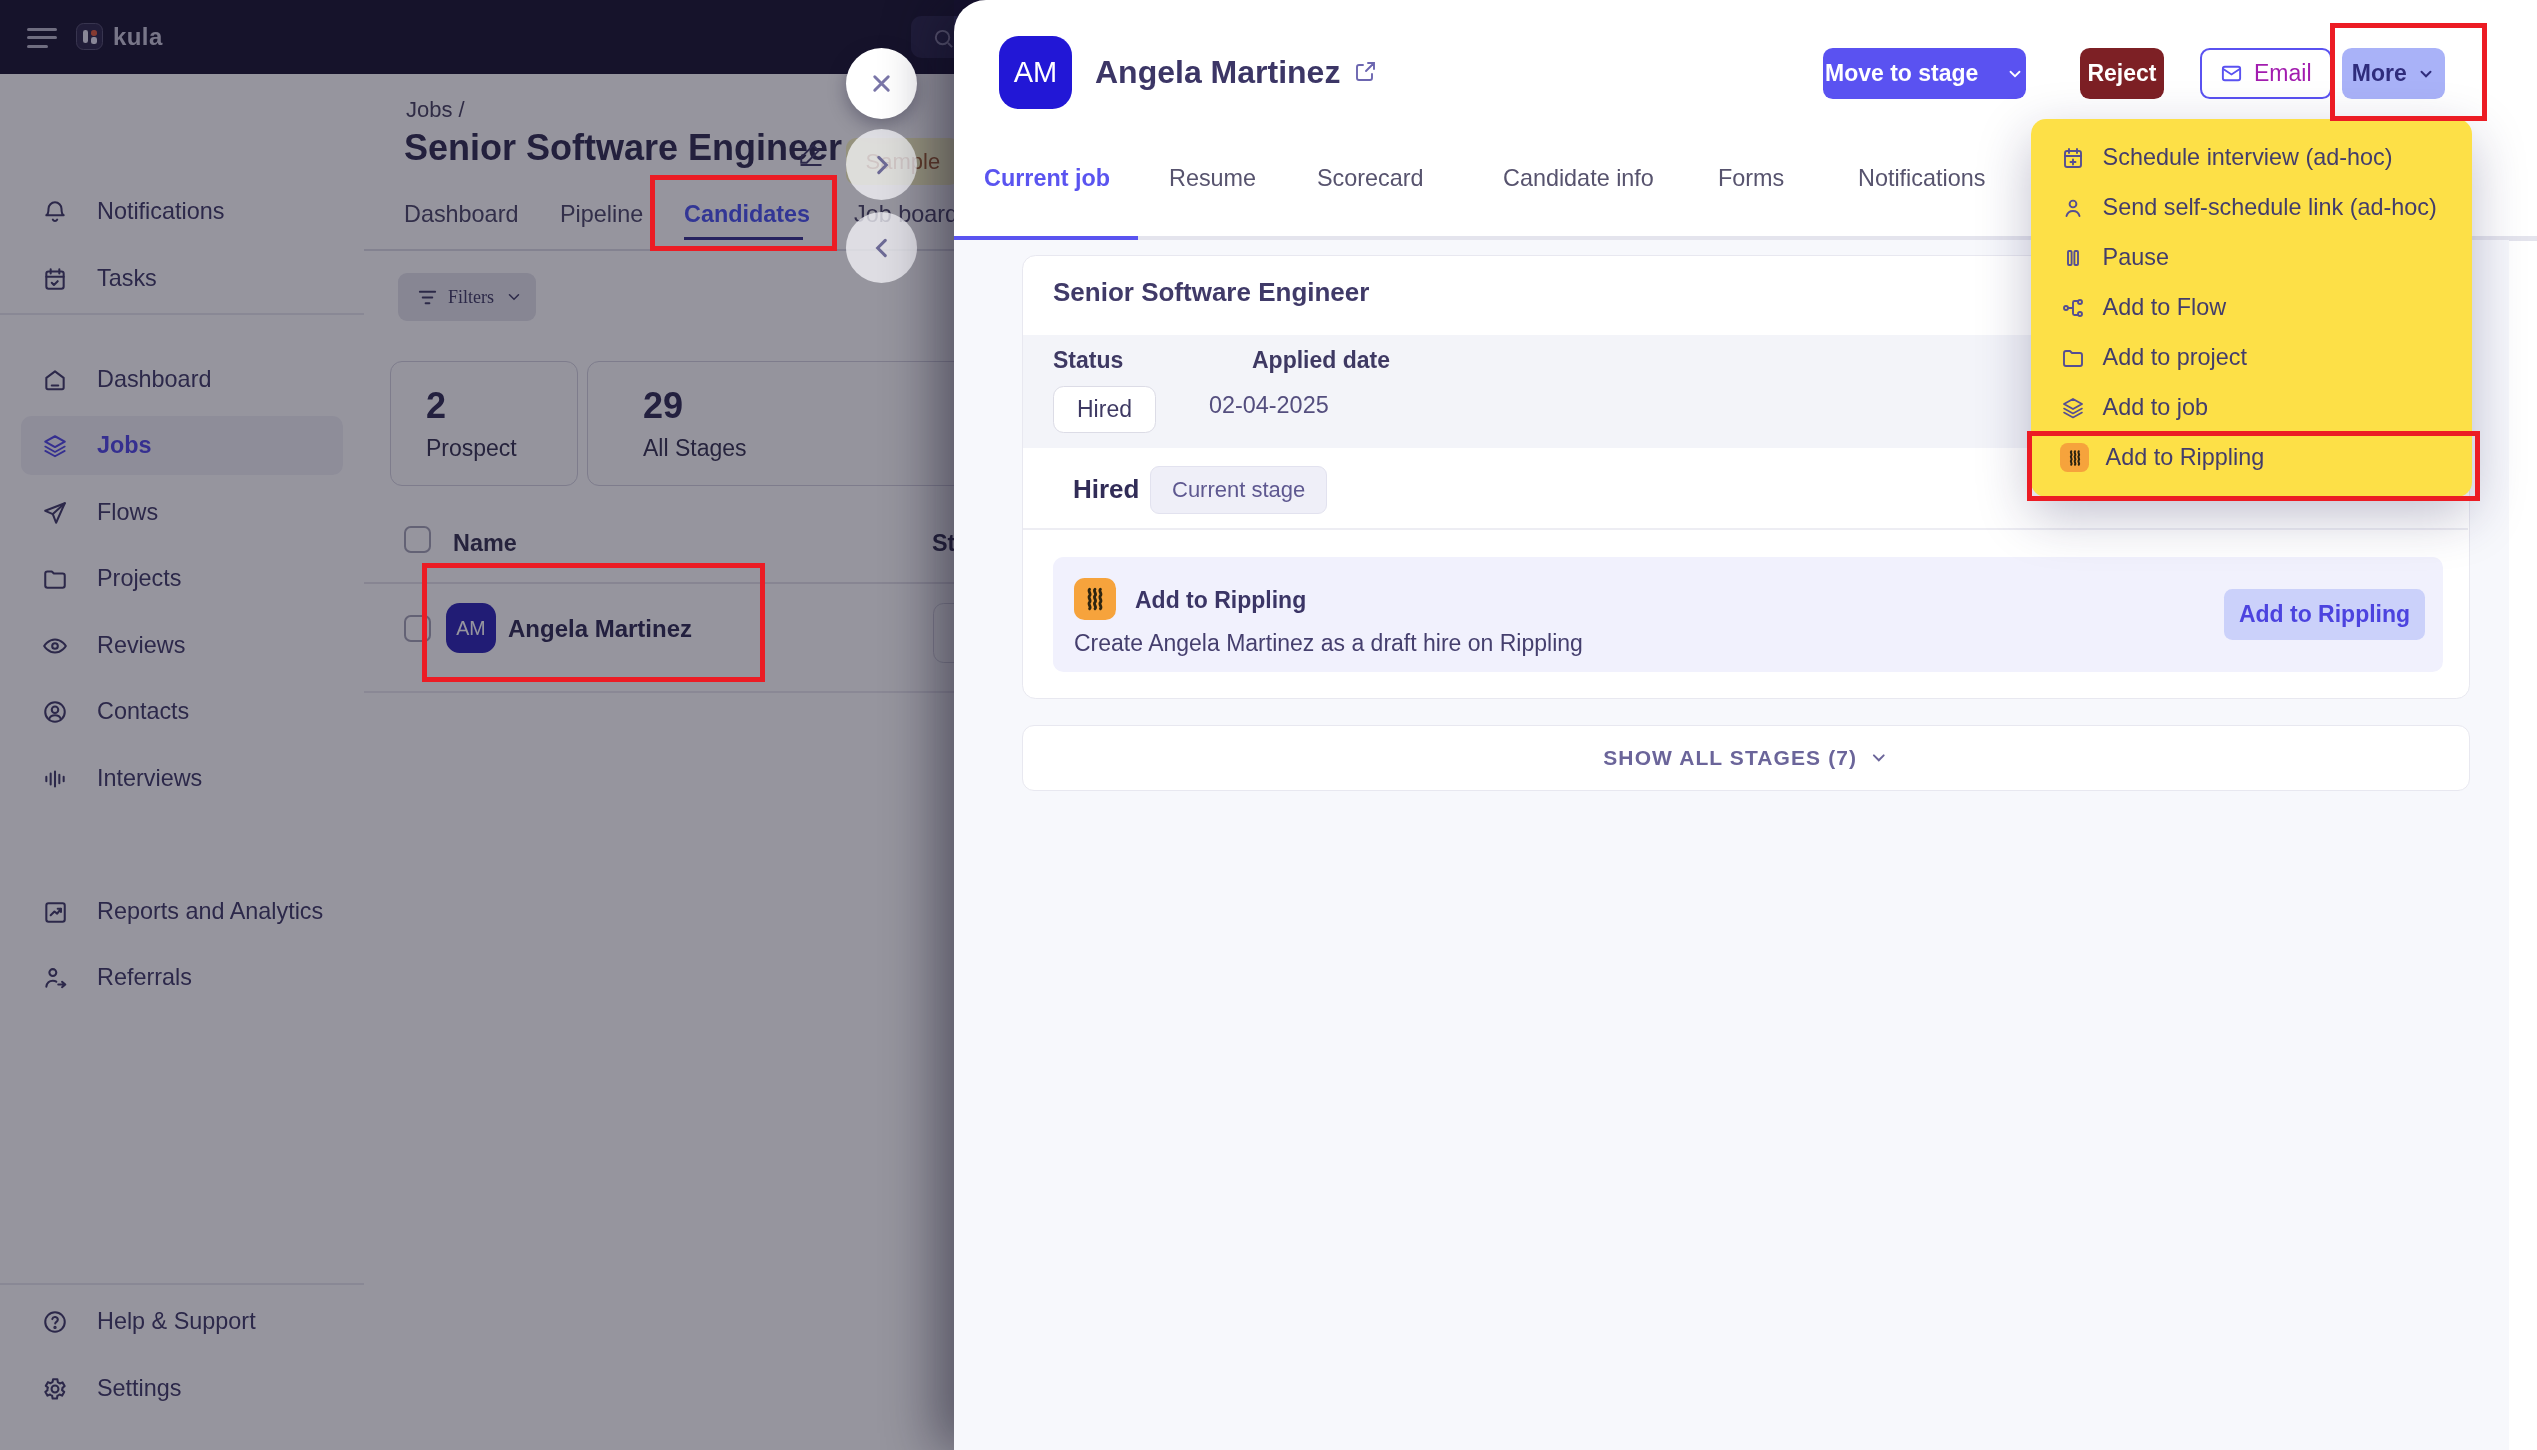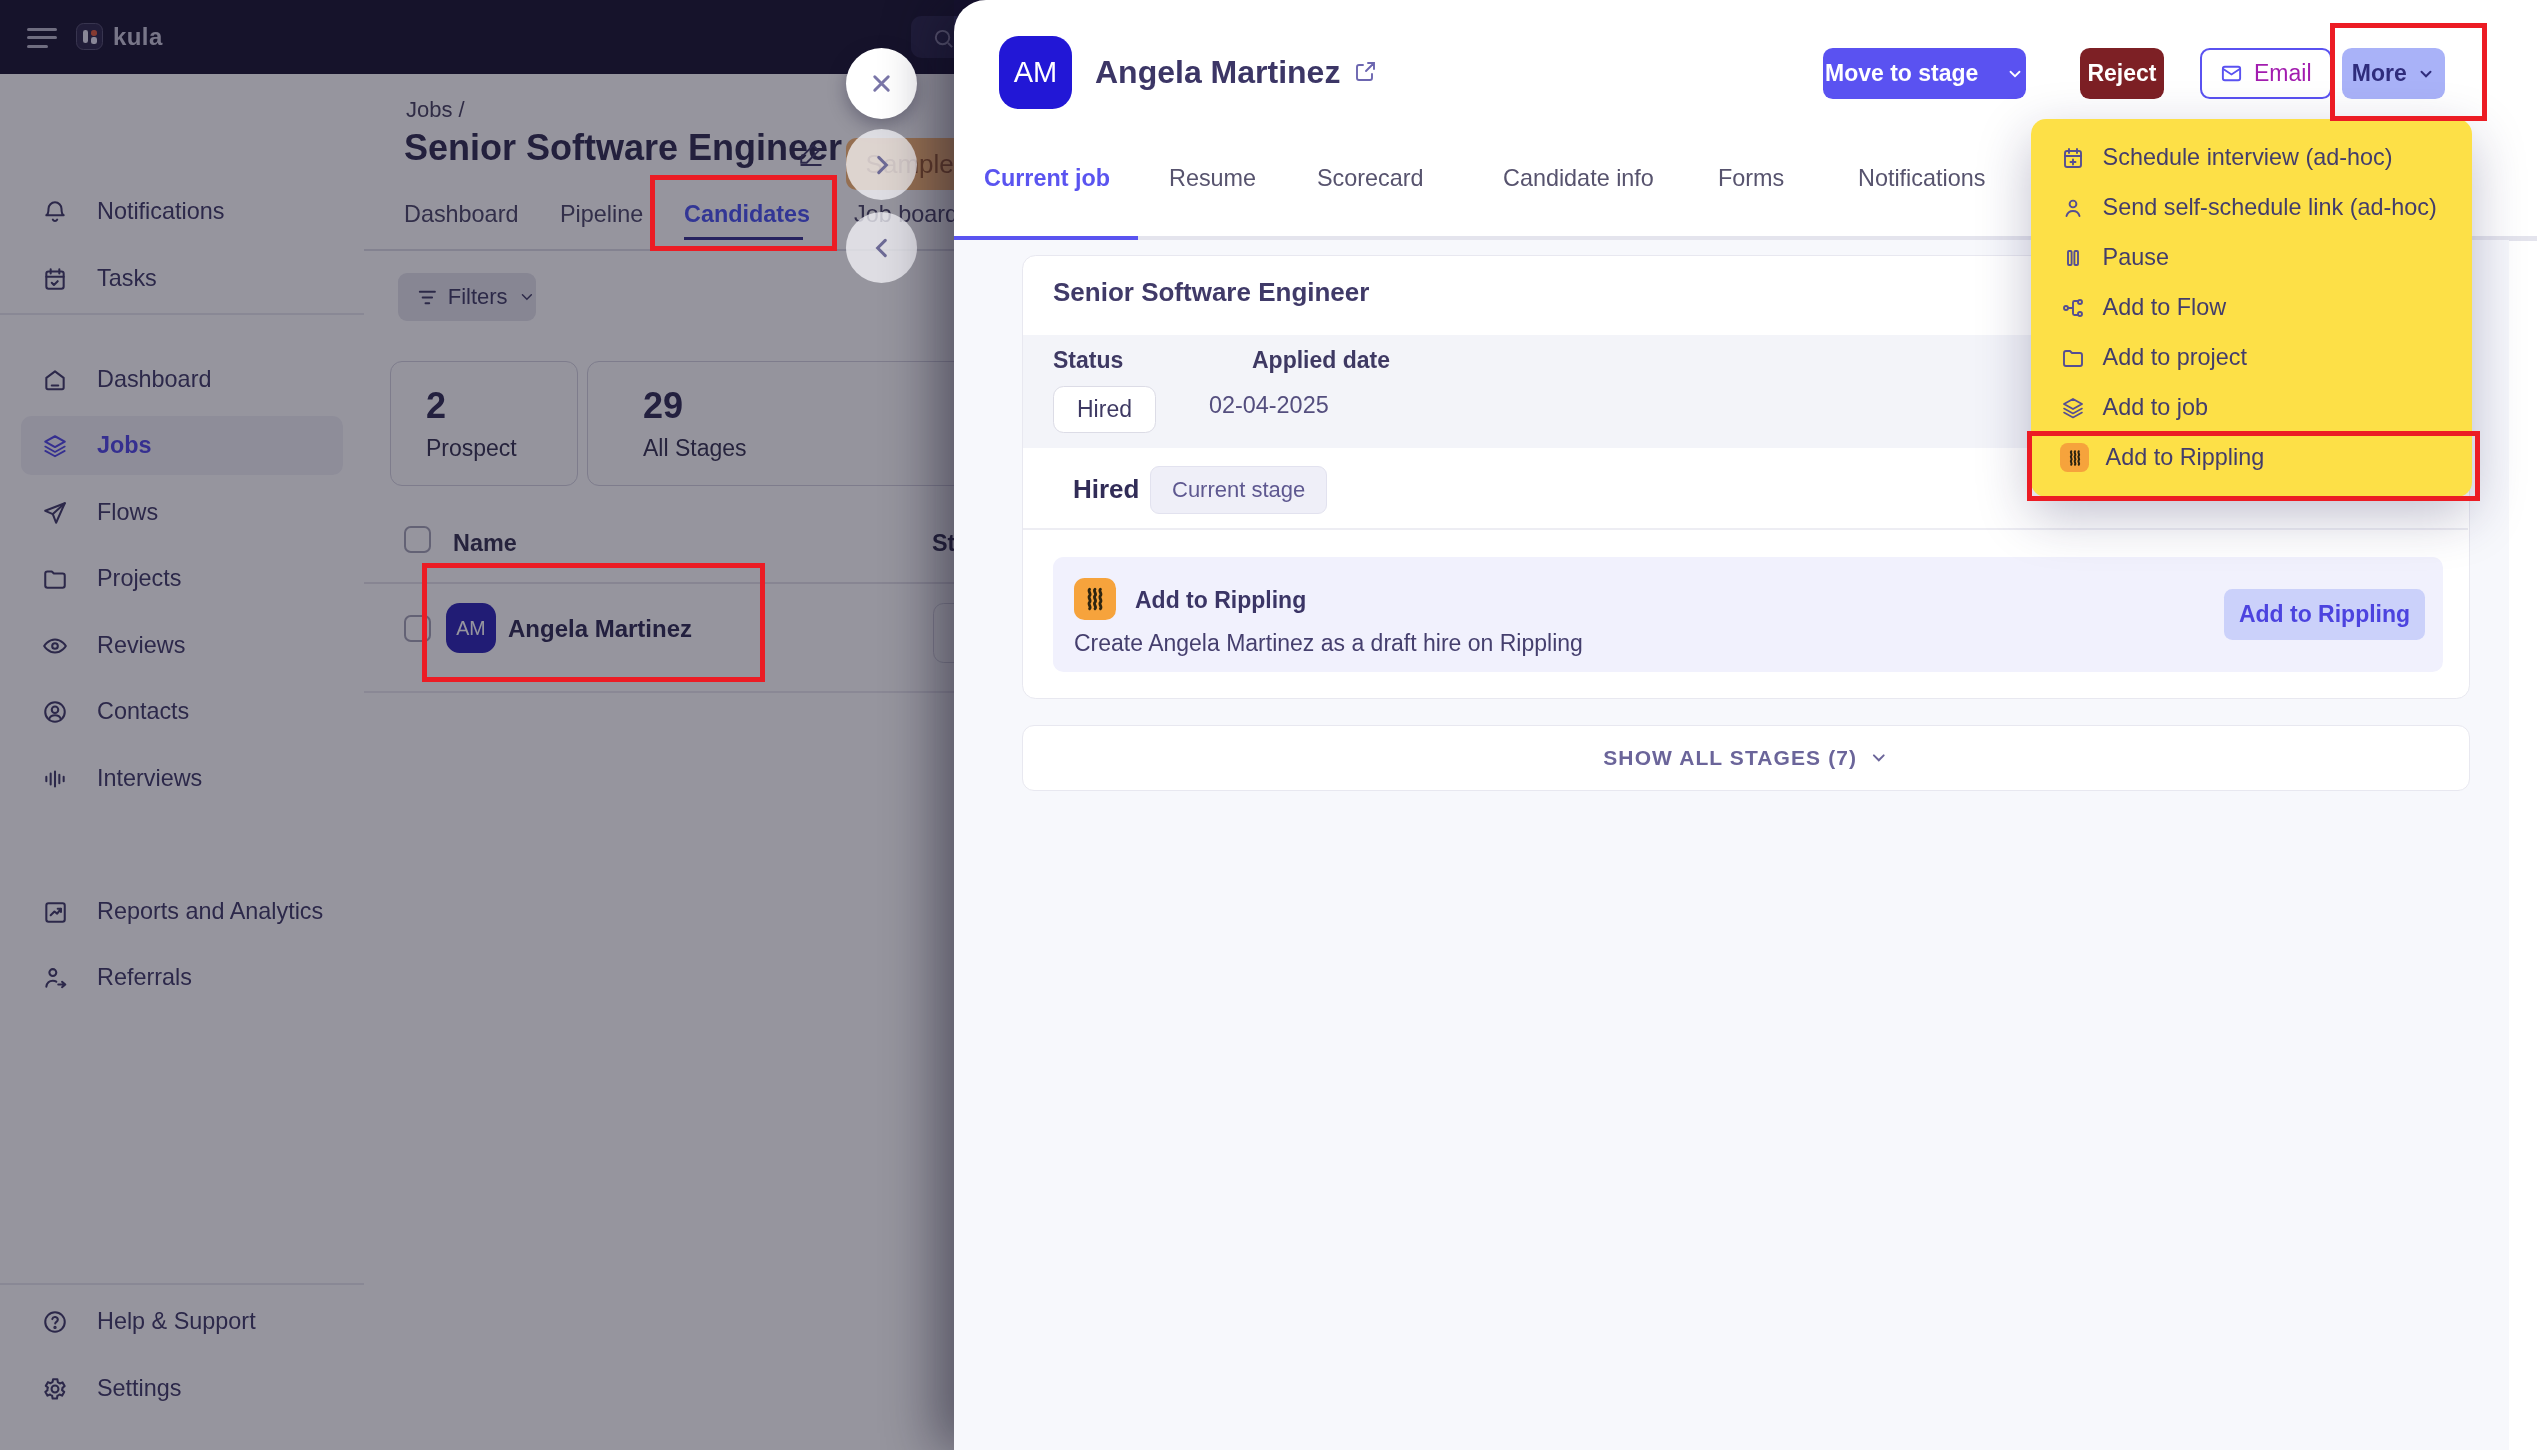--- a/index.html
+++ b/index.html
@@ -27,28 +27,28 @@
   .side-item .lbl { margin-left:29px; font-size:23.4px; }
   .side-item.active { background:#f0f0f6; color:#4f46e5; }
   .side-item.active .lbl { font-weight:700; }
   .side-divider { position:absolute; left:0px; width:364px; height:1.5px; background:#e8e7ef; }
 
   
   #mainpage { left:364px; top:74px; width:2173px; height:1377px; background:#ffffff; z-index:1; }
   #breadcrumb { left:42px; top:23px; font-size:22px; color:#46415f; }
   #job-title { left:40px; top:53px; font-size:36px; font-weight:700; color:#2e2a4f; }
   #edit-pencil { left:434px; top:66px; }
-  #sample-badge { left:482px; top:64px; padding:10.6px 19.6px; background:#fdba74; color:#9c5a2a; font-size:26px; border-radius:10.6px; }
+  #sample-badge { left:482px; top:64px; padding:10.6px 19.6px; background:#fef9c3; color:#9c5a2a; font-size:22px; border-radius:10.6px; }
   .jobtab { position:absolute; top:127px; font-size:23.4px; color:#4a4566; cursor:pointer; }
   .jobtab.active { color:#4a52ee; font-weight:600; }
   #candidates-underline { left:320px; top:163px; width:119px; height:3px; background:#35318e; }
   #jobtabs-divider { left:0px; top:175px; width:2173px; height:1.5px; background:#dddce5; }
 
   #filters-btn { left:34px; top:199px; width:138px; height:48px; background:#e3e3eb; border-radius:9px; display:flex; align-items:center; color:#3f3b63; cursor:pointer; }
-  #filters-btn .lbl { font-size:22px; margin:0 10.6px 0 9px; }
+  #filters-btn .lbl { font-size:18px; margin:0 10.6px 0 9px;font-family:Liberation Serif, serif; }
 
   .stat-card { position:absolute; top:287px; height:125px; background:#fdfdfe; border:1.5px solid #d3d2de; border-radius:12px; }
   .stat-num { position:absolute; font-size:36px; font-weight:700; color:#2e2a52; }
   .stat-lbl { position:absolute; font-size:23px; color:#34304f; }
   #stat-divider { left:432px; top:0px; width:1.5px; height:122px; background:#d3d2de; }
   #stat-chevron { position:absolute; left:423px; top:47px; width:19.6px; height:19.6px; border-top:1.5px solid #d3d2de; border-right:1.5px solid #d3d2de; transform:rotate(45deg); background:#fdfdfe; }
 
   .checkbox { position:absolute; width:27px; height:27px; border:2.3px solid #a3a2b4; border-radius:6.8px; background:#fff; cursor:pointer; }
   #col-name { left:89px; top:456px; font-size:23.4px; font-weight:700; color:#34304f; }
   #col-stage { left:568px; top:456px; font-size:23.4px; font-weight:700; color:#34304f; }

